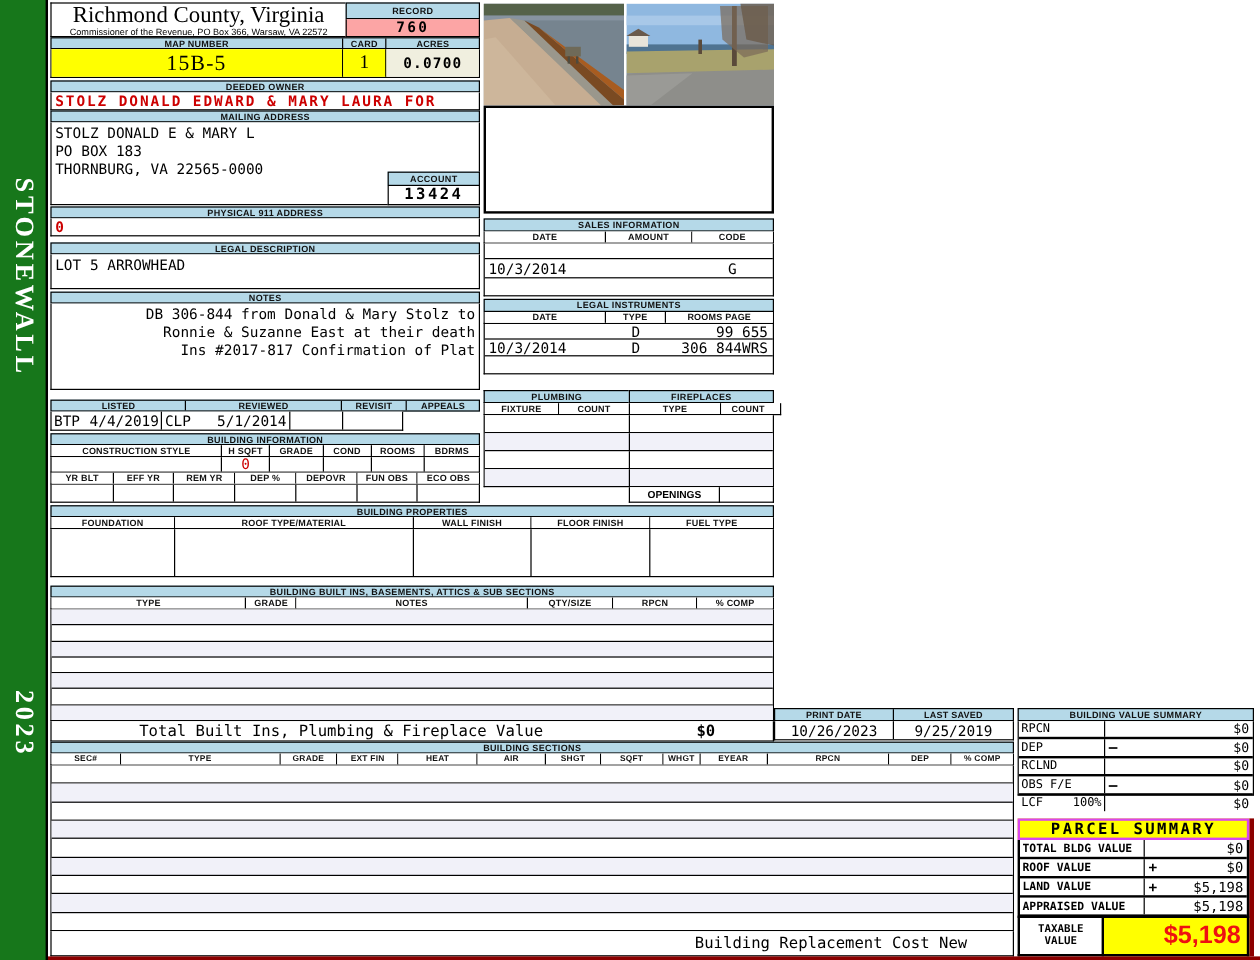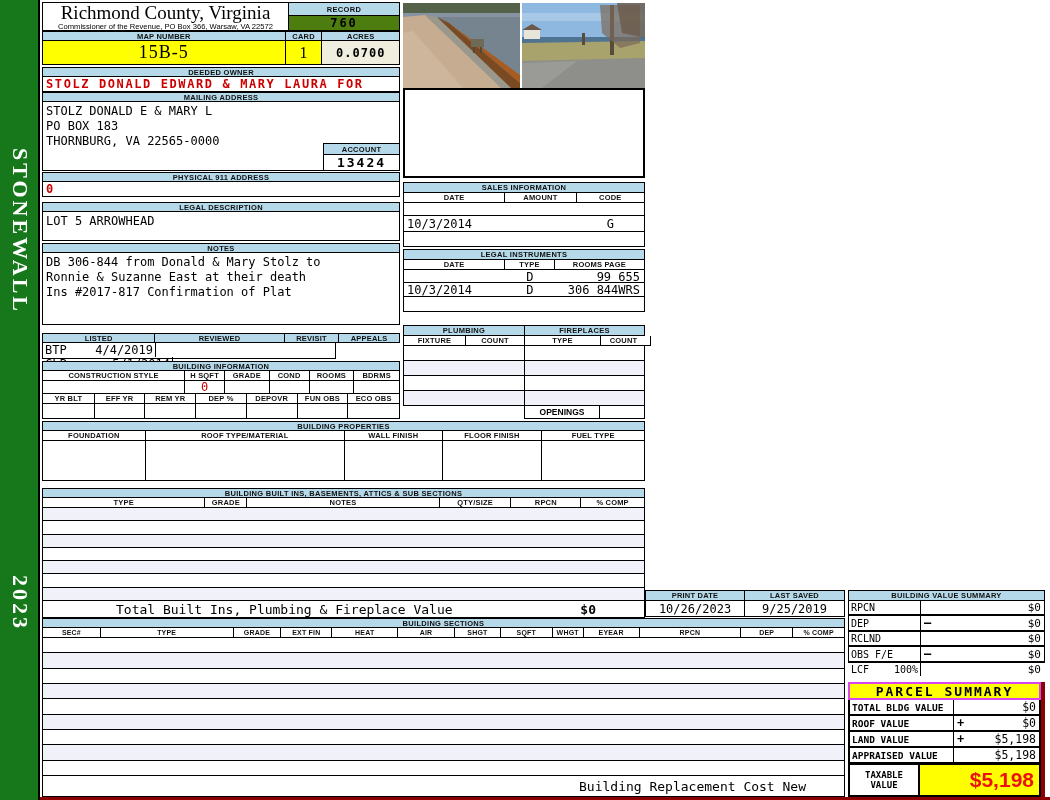--- a/index.html
+++ b/index.html
@@ -30,21 +30,21 @@
   <div class="vtext abs" style="left:7px;top:148px">STONEWALL</div>
   <div class="vtext abs" style="left:7px;top:575px">2023</div>
 </div>
 
 <div class="abs box" style="left:42px;top:2px;width:246px;height:29px;border-right:none;text-align:center;">
   <div style="font-family:'Liberation Serif',serif;font-size:19px;line-height:20px;">Richmond County, Virginia</div>
   <div style="font-size:7.6px;line-height:8px;">Commissioner of the Revenue, PO Box 366, Warsaw, VA 22572</div>
 </div>
 <div class="abs" style="left:288px;top:2px;width:112px;height:29px;">
   <div class="bar" style="height:14px">RECORD</div>
-  <div style="height:15px;background:#4d7c0f;border:1px solid #000;border-top:none;text-align:center;font-family:'DejaVu Sans Mono',monospace;font-weight:bold;font-size:12px;line-height:14px;letter-spacing:2px;">760</div>
+  <div style="height:15px;background:#fca5a5;border:1px solid #000;border-top:none;text-align:center;font-family:'DejaVu Sans Mono',monospace;font-weight:bold;font-size:12px;line-height:14px;letter-spacing:2px;">760</div>
 </div>
 
 <div class="abs hrow" style="left:42px;top:31px;width:358px;height:10px;">
   <div style="width:244px">MAP NUMBER</div>
   <div style="width:37px">CARD</div>
   <div style="width:77px">ACRES</div>
 </div>
 <div class="abs vrow" style="left:42px;top:41px;width:358px;height:24px;">
   <div style="width:244px;background:#ffff00;justify-content:center;font-family:'Liberation Serif',serif;font-size:18px;letter-spacing:1px;">15B-5</div>
   <div style="width:37px;background:#ffff00;justify-content:center;font-family:'Liberation Serif',serif;font-size:16px;">1</div>
@@ -64,33 +64,33 @@
 <div class="abs bar" style="left:323px;top:143px;width:77px;height:12px;">ACCOUNT</div>
 <div class="abs box mono" style="left:323px;top:155px;width:77px;height:16px;border-top:none;font-weight:bold;font-size:13px;text-align:center;line-height:15px;letter-spacing:2px;">13424</div>
 
 <div class="abs bar" style="left:42px;top:172px;width:358px;height:10px;">PHYSICAL 911 ADDRESS</div>
 <div class="abs box mono red" style="left:42px;top:182px;width:358px;height:15px;border-top:none;font-weight:bold;padding-left:3px;line-height:14px;">0</div>
 
 <div class="abs bar" style="left:42px;top:202px;width:358px;height:10px;">LEGAL DESCRIPTION</div>
 <div class="abs box mono" style="left:42px;top:212px;width:358px;height:29px;border-top:none;padding:2px 3px;line-height:14px;">LOT 5 ARROWHEAD</div>
 
 <div class="abs bar" style="left:42px;top:243px;width:358px;height:10px;">NOTES</div>
-<div class="abs box" style="left:42px;top:253px;width:358px;height:72px;border-top:none;padding:2px 3px;">
+<div class="abs box" style="left:42px;top:253px;width:358px;height:72px;border-top:none;padding:2px 3px;text-align:right;">
   <div class="mono" style="line-height:15px">DB 306-844 from Donald &amp; Mary Stolz to</div>
   <div class="mono" style="line-height:15px">Ronnie &amp; Suzanne East at their death</div>
   <div class="mono" style="line-height:15px">Ins #2017-817 Confirmation of Plat</div>
 </div>
 
 <div class="abs hrow" style="left:42px;top:333px;width:358px;height:10px;">
   <div style="width:113px">LISTED</div>
   <div style="width:130px">REVIEWED</div>
   <div style="width:55px">REVISIT</div>
   <div style="width:60px">APPEALS</div>
 </div>
-<div class="abs vrow" style="left:42px;top:343px;width:294px;height:16px;flex-direction:column;">
+<div class="abs vrow" style="left:42px;top:343px;width:294px;height:16px;">
   <div style="width:113px;justify-content:space-between;padding:0 2px;">
     <span class="mono">BTP</span>
     <span class="mono">4/4/2019</span>
   </div>
   <div style="width:130px;justify-content:space-between;padding:0 2px;">
     <span class="mono">CLP</span>
     <span class="mono">5/1/2014</span>
   </div>
   <div style="width:55px" class="mono"></div>
   <div style="width:60px" class="mono"></div>

